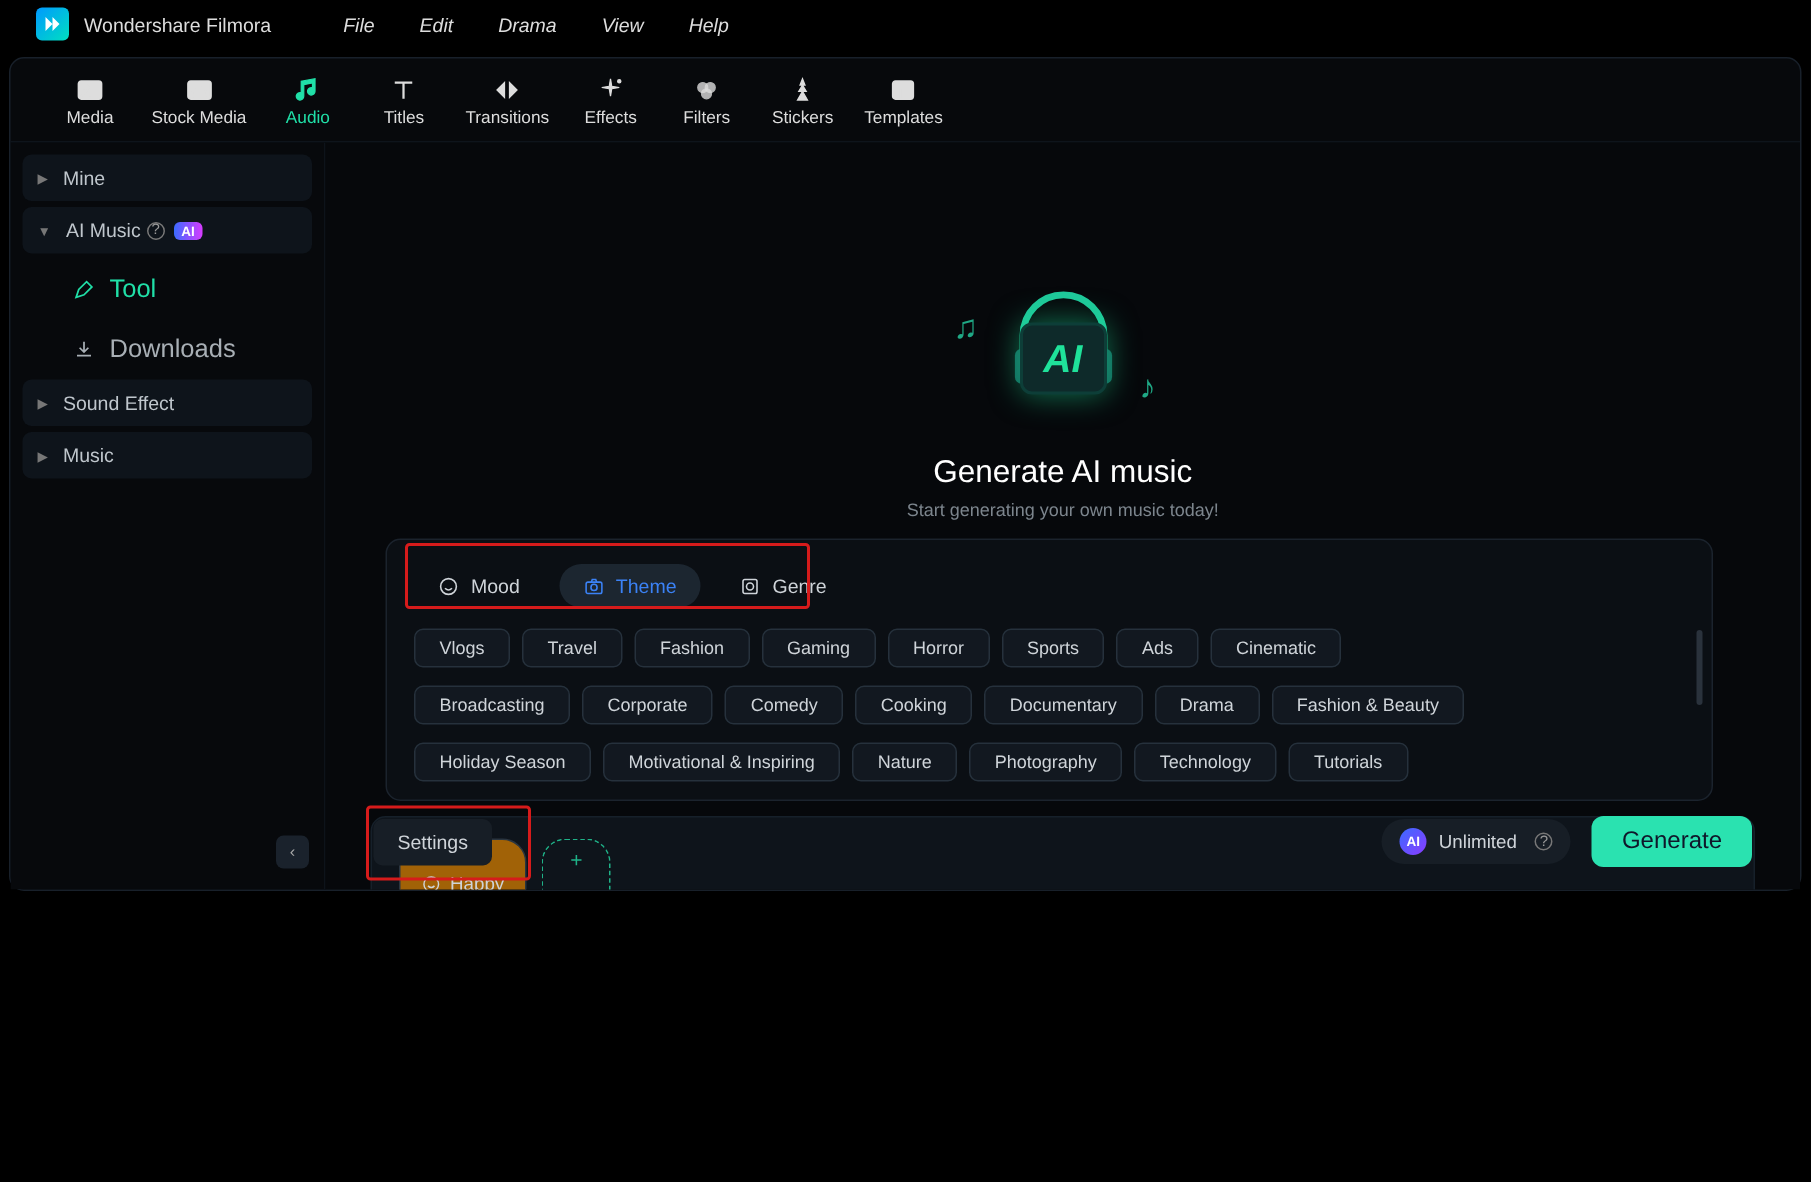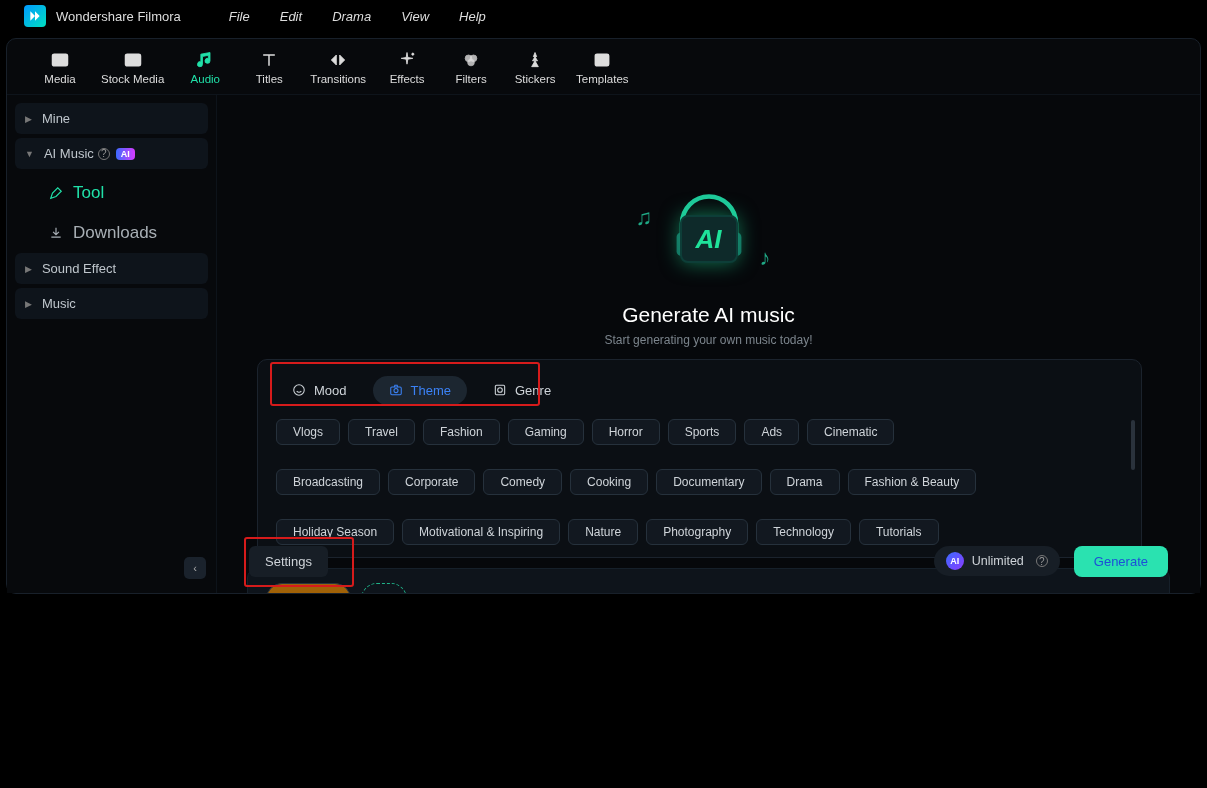--- a/index.html
+++ b/index.html
@@ -25,37 +25,37 @@
   .sb-collapse { position:absolute; bottom:14px; right:10px; width:22px; height:22px; background:#1a222c; border-radius:5px; display:flex; align-items:center; justify-content:center; font-size:11px; color:#aaa; cursor:pointer; }
   .badge-ai { background:linear-gradient(90deg,#3b6bff,#d73bff); color:#fff; font-size:9px; font-weight:600; padding:1px 5px; border-radius:4px; }
   .help-q { font-size:10px; border:1px solid #777; border-radius:50%; width:12px; height:12px; display:inline-flex; align-items:center; justify-content:center; margin-left:4px; color:#999; }
   .main { flex:1; position:relative; display:flex; flex-direction:column; background:#06080b; }
   .hero { display:flex; flex-direction:column; align-items:center; padding-top:88px; }
   .hero-img { width:150px; height:110px; position:relative; }
   .hero-title { color:#fff; font-size:21px; font-weight:500; margin-top:10px; }
   .hero-sub { color:#7c858d; font-size:12px; margin-top:6px; }
   .panel { margin:12px 58px 0 40px; background:#0b0f14; border:1px solid #1b232d; border-radius:10px; padding:16px 18px 12px 18px; position:relative; }
   .tab-row { display:flex; gap:10px; margin-bottom:14px; position:relative; }
-  .tab-pill { display:flex; gap:8px; padding:7px 16px; border-radius:18px; font-size:13px; color:#cfd4d9; cursor:pointer; }
+  .tab-pill { display:flex; align-items:center; gap:8px; padding:7px 16px; border-radius:18px; font-size:13px; color:#cfd4d9; cursor:pointer; }
   .tab-pill.active { background:#1c2630; color:#3b82f6; }
   .tab-row-redbox { position:absolute; left:-6px; top:-14px; width:270px; height:44px; border:2px solid #d61b1b; border-radius:3px; pointer-events:none; }
-  .chip-rows { display:flex; flex-direction:column; gap:24px; max-width:620px; }
+  .chip-rows { display:flex; flex-direction:column; gap:12px; max-width:620px; }
   .chip-row { display:flex; gap:8px; flex-wrap:nowrap; }
   .chip { background:#121820; border:1px solid #26313c; border-radius:6px; padding:5px 16px; font-size:12px; color:#cfd4d9; cursor:pointer; white-space:nowrap; }
   .scrollbar-fake { position:absolute; right:6px; top:60px; width:4px; height:50px; background:#2a323c; border-radius:2px; }
   .selection-bar { margin:10px 30px 0 30px; background:#0e141b; border:1px solid #16202a; border-radius:10px; padding:14px 18px; display:flex; gap:10px; min-height:90px; }
   .sel-chip { display:flex; align-items:center; gap:6px; padding:5px 14px; border:1px solid #2a3540; border-radius:16px; font-size:12.5px; color:#cfd4d9; background:#a16207; }
   .add-chip { border:1px dashed #1fb288; color:#1fb288; background:transparent; padding:5px 18px; border-radius:16px; font-size:14px; cursor:pointer; }
   .footer { position:absolute; left:0; right:0; bottom:0; height:64px; display:flex; align-items:center; padding:0 32px; }
   .settings-btn { background:#171e26; color:#cfd4d9; font-size:13px; padding:8px 16px; border-radius:6px; cursor:pointer; position:relative; }
   .settings-redbox { position:absolute; left:-5px; top:-9px; width:110px; height:50px; border:2px solid #d61b1b; border-radius:3px; pointer-events:none; }
   .spacer { flex:1; }
   .unlimited { display:flex; align-items:center; gap:8px; background:#171e26; border-radius:18px; padding:6px 12px; font-size:12.5px; color:#cfd4d9; margin-right:14px; }
   .ai-dot { width:18px; height:18px; border-radius:50%; background:linear-gradient(135deg,#3b6bff,#8a3bff); color:#fff; font-size:9px; font-weight:600; display:flex; align-items:center; justify-content:center; }
-  .generate-btn { background:#2ae2b0; color:#1d4ed8; font-size:13px; font-weight:500; padding:8px 20px; border-radius:8px; cursor:pointer; }
+  .generate-btn { background:#2ae2b0; color:#0f172a; font-size:16px; font-weight:500; padding:8px 20px; border-radius:8px; cursor:pointer; }
   .gen-headphone { position:absolute; left:30px; top:0; width:90px; height:90px; }
   .gen-box { position:absolute; left:46px; top:32px; width:58px; height:48px; background:#0e2a2a; border:2px solid #0d3e38; border-radius:8px; display:flex; align-items:center; justify-content:center; font-size:26px; font-weight:600; color:#1fe29a; font-style:italic; box-shadow:0 0 20px rgba(30,226,154,.5); }
   .note { position:absolute; color:#1fa885; font-size:22px; }
 </style>
 </head>
 <body>
 
 <div class="menubar">
   <div class="logo-box">
     <svg viewBox="0 0 24 24">

